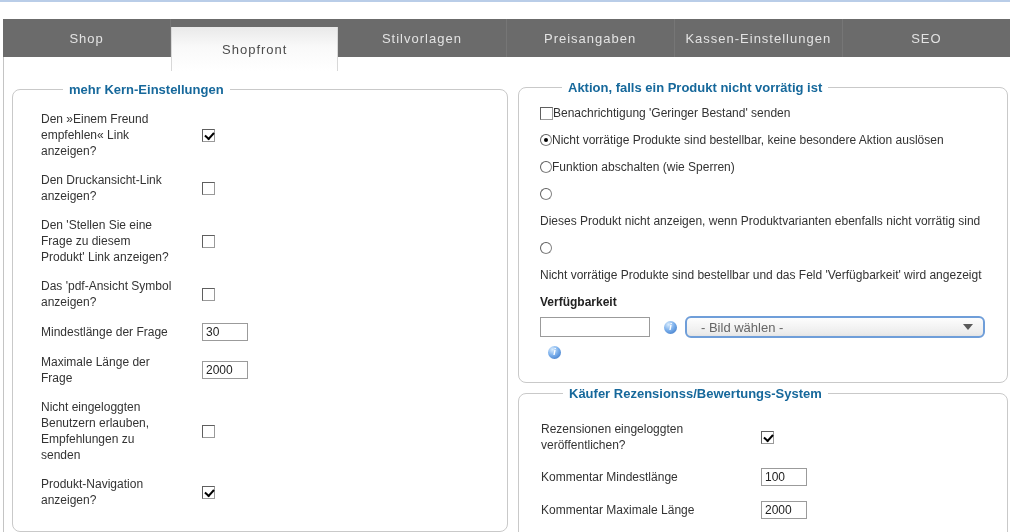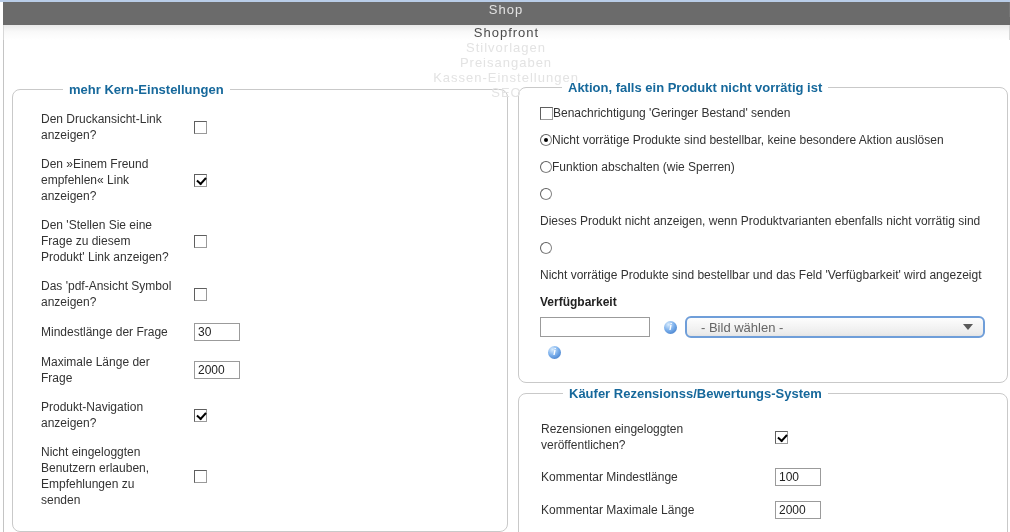--- a/index.html
+++ b/index.html
@@ -13,25 +13,24 @@
     overflow: hidden;
     position: relative;
   }
 
   
   .top-strip {
     position: absolute; top: 0; left: 0; width: 1010px; height: 2px;
     background: #b9cde8;
   }
   .tabbar {
-    position: absolute; top: 2px; left: 3px; right: 0; height: 38px;
+    position: absolute; top: 19px; left: 3px; right: 0; height: 38px;
     background: #6b6b6b;
     display: flex;
     z-index: 1;
-    flex-direction: column;
   }
   .tab {
     flex: 1 1 0;
     display: flex; align-items: center; justify-content: center;
     text-align: center;
     color: #e3e3e3;
     font-size: 13px;
     letter-spacing: 1px;
     line-height: 15px;
     padding: 0 8px;
@@ -69,32 +68,32 @@
     font-weight: bold;
     font-size: 13px;
   }
   #panel-core    { left: 12px;  top: 82px;  width: 496px; height: 450px; padding: 14px 8px 0 28px; }
   #panel-stock   { left: 518px; top: 80px;  width: 490px; height: 303px; padding: 10px 4px 14px 21px; }
   #panel-reviews { left: 518px; top: 386px; width: 490px; height: 160px; padding: 14px 8px 0 22px; }
 
   
   .frow { display: flex; align-items: center; margin-bottom: 13px; }
   .frow .flabel { flex: 0 0 133px; line-height: 16px; color: #333; }
-  .frow .fctrl  { margin-left: 20px; display: flex; align-items: flex-start; }
+  .frow .fctrl  { margin-left: 28px; display: flex; align-items: flex-start; }
 
   
   .srow { display: flex; align-items: center; margin-bottom: 11px; min-height: 16px; }
   .srow .slabel { white-space: nowrap; color: #333; }
   .srow.text-line { color: #333; white-space: nowrap; }
   .srow.bold-line { font-weight: bold; color: #222; }
 
   
   .rrow { display: flex; align-items: center; margin-bottom: 15px; }
   .rrow .rlabel { flex: 0 0 200px; line-height: 16px; color: #333; }
-  .rrow .rctrl  { margin-left: 14px; display: flex; align-items: center; padding-left: 20px; }
+  .rrow .rctrl  { margin-left: 0; display: flex; align-items: center; padding-left: 20px; }
 
   
   input.cb {
     appearance: none; -webkit-appearance: none;
     width: 13px; height: 13px;
     background: #fff;
     border: 1px solid #9a9a9a;
     border-top-color: #5f5f5f; border-left-color: #5f5f5f;
     margin: 0; position: relative; flex: none;
   }
@@ -173,72 +172,72 @@
   <div class="tab">Kassen-Einstellungen</div>
   <div class="tab">SEO</div>
 </div>
 
 <div class="page-edge"></div>
 
 <fieldset class="panel" id="panel-core">
   <legend>mehr Kern-Einstellungen</legend>
 
   <div class="frow">
+    <div class="flabel">Den »Einem Freund empfehlen« Link anzeigen?</div>
+    <div class="fctrl">
+        <input type="checkbox" class="cb" checked="" style="">
+      </div>
+  </div>
+
+  <div class="frow">
     <div class="flabel">Den Druckansicht-Link anzeigen?</div>
     <div class="fctrl">
         <input type="checkbox" class="cb" style="">
       </div>
   </div>
 
   <div class="frow">
-    <div class="flabel">Den »Einem Freund empfehlen« Link anzeigen?</div>
+    <div class="flabel">Den 'Stellen Sie eine Frage zu diesem Produkt' Link anzeigen?</div>
+    <div class="fctrl">
+        <input type="checkbox" class="cb" style="">
+      </div>
+  </div>
+
+  <div class="frow">
+    <div class="flabel">Das 'pdf-Ansicht Symbol anzeigen?</div>
+    <div class="fctrl">
+        <input type="checkbox" class="cb" style="">
+      </div>
+  </div>
+
+  <div class="frow">
+    <div class="flabel">Mindestlänge der Frage</div>
+    <div class="fctrl">
+        <input type="text" class="ti" style="width: 46px;" value="30">
+      </div>
+  </div>
+
+  <div class="frow">
+    <div class="flabel">Maximale Länge der Frage</div>
+    <div class="fctrl">
+        <input type="text" class="ti" style="width: 46px;" value="2000">
+      </div>
+  </div>
+
+  <div class="frow">
+    <div class="flabel">Nicht eingeloggten Benutzern erlauben, Empfehlungen zu senden</div>
+    <div class="fctrl">
+        <input type="checkbox" class="cb" style="">
+      </div>
+  </div>
+
+  <div class="frow">
+    <div class="flabel">Produkt-Navigation anzeigen?</div>
     <div class="fctrl">
         <input type="checkbox" class="cb" checked="" style="">
-      </div>
-  </div>
-
-  <div class="frow">
-    <div class="flabel">Den 'Stellen Sie eine Frage zu diesem Produkt' Link anzeigen?</div>
-    <div class="fctrl">
-        <input type="checkbox" class="cb" style="">
-      </div>
-  </div>
-
-  <div class="frow">
-    <div class="flabel">Das 'pdf-Ansicht Symbol anzeigen?</div>
-    <div class="fctrl">
-        <input type="checkbox" class="cb" style="">
-      </div>
-  </div>
-
-  <div class="frow">
-    <div class="flabel">Mindestlänge der Frage</div>
-    <div class="fctrl">
-        <input type="text" class="ti" style="width: 46px;" value="30">
-      </div>
-  </div>
-
-  <div class="frow">
-    <div class="flabel">Maximale Länge der Frage</div>
-    <div class="fctrl">
-        <input type="text" class="ti" style="width: 46px;" value="2000">
-      </div>
-  </div>
-
-  <div class="frow">
-    <div class="flabel">Produkt-Navigation anzeigen?</div>
-    <div class="fctrl">
-        <input type="checkbox" class="cb" checked="" style="">
-      </div>
-  </div>
-
-  <div class="frow">
-    <div class="flabel">Nicht eingeloggten Benutzern erlauben, Empfehlungen zu senden</div>
-    <div class="fctrl">
-        <input type="checkbox" class="cb" style="">
       </div>
   </div>
 </fieldset>
 
 <fieldset class="panel" id="panel-stock">
   <legend>Aktion, falls ein Produkt nicht vorrätig ist</legend>
 
   <div class="srow">
     <input type="checkbox" class="cb" style="">
     <span class="slabel">Benachrichtigung 'Geringer Bestand' senden</span>

